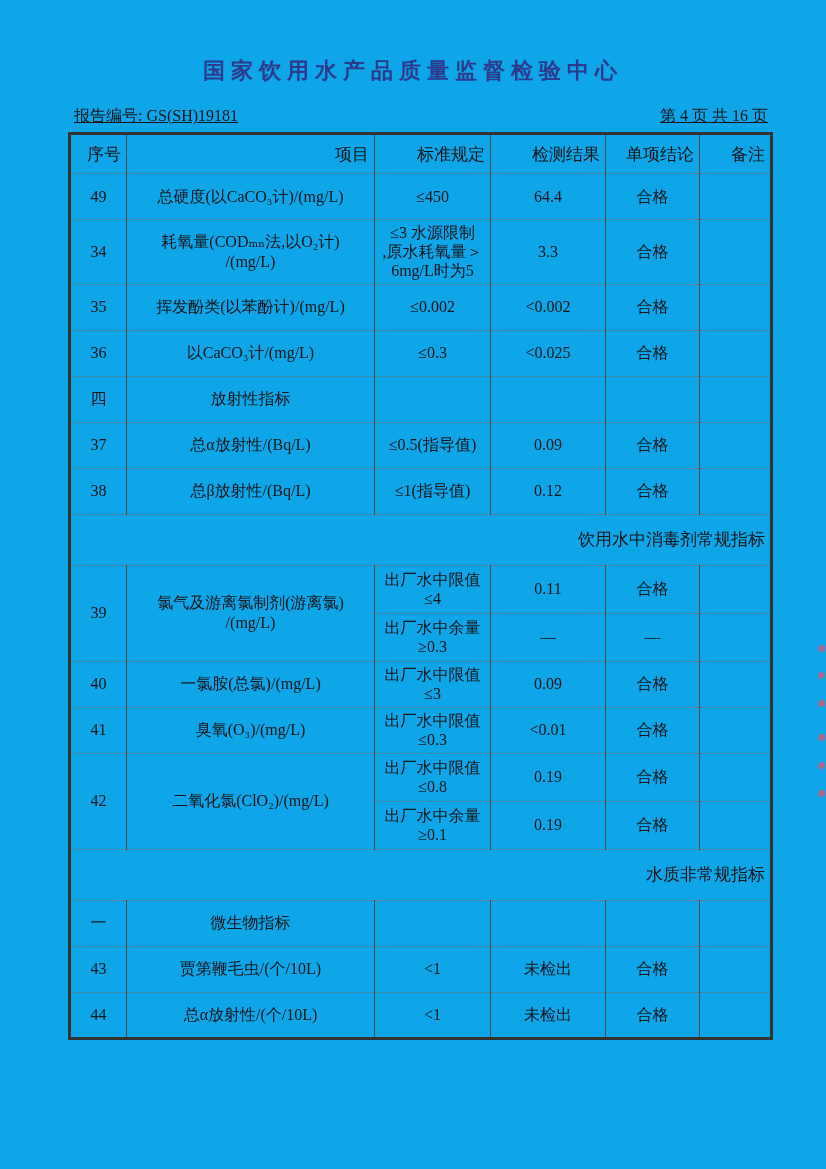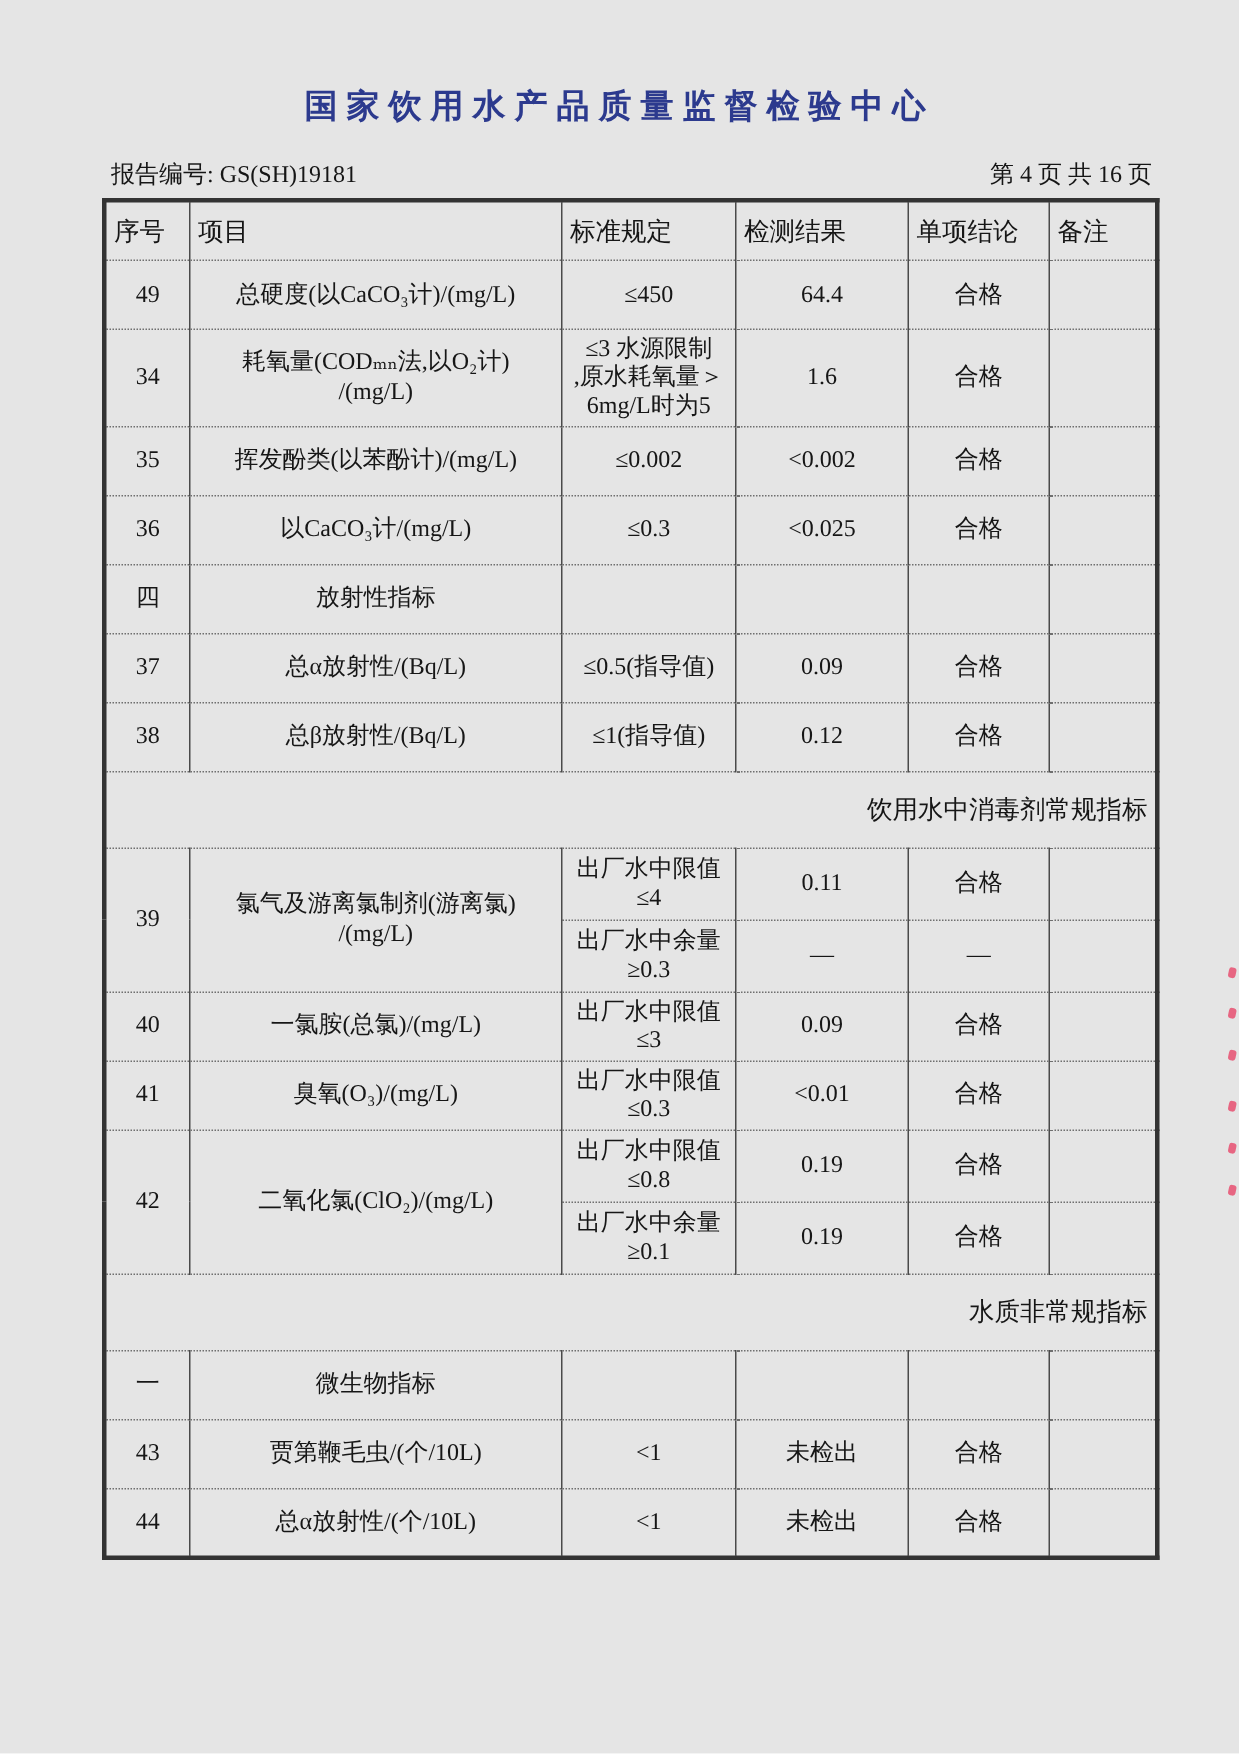--- a/index.html
+++ b/index.html
@@ -1,39 +1,40 @@
 <!DOCTYPE html>
 <html><head>
 <meta charset="utf-8">
 <style>
   html,body{margin:0;padding:0;background:#ffffff;}
   .page{
     position:relative;
     width:826px;height:1169px;
-    background:#e5e5e5;
+    background:#0ea5e9;
     overflow:hidden;
     font-family:"Liberation Serif","DejaVu Serif",serif;
     color:#161616;
   }
   .titles{text-align:center;padding-top:56px;}
   .center-name{
     font-size:22px;font-weight:600;
     letter-spacing:6px;
     color:#2c3a8e;
   }
   .report-title{
     margin-top:15px;
     font-size:31px;font-weight:700;
     letter-spacing:12px;
     color:#2c3a8e;
   }
   .meta{
     display:flex;justify-content:space-between;align-items:flex-end;
     margin:20px 58px 5px 74px;
     font-size:16px;
+    text-decoration:underline;
   }
   table.report{
     margin-left:68px;
     width:702px;
     table-layout:fixed;
     border-collapse:collapse;
     border:3px solid #333333;
   }
   table.report th, table.report td{
     border-left:1.5px solid #4a4a4a;
@@ -42,21 +43,21 @@
     border-bottom:1px dotted #6f6f6f;
     vertical-align:middle;
     padding:3px 5px;
     overflow:hidden;
   }
   thead tr{height:40px;}
   thead th{
     font-size:17px;font-weight:500;
     border-top:3px solid #333333;
     border-bottom:2px solid #3a3a3a;
-    text-align:left;
+    text-align:right;
   }
   tbody td{font-size:16px;text-align:center;line-height:1.25;}
   .r-item{height:46px;}
   .r-sub{height:48px;}
   .r-full{height:51px;}
   td.item{
     text-align:center;
     padding-left:14px;
     white-space:pre-line;
   }
@@ -117,21 +118,21 @@
           <td class="conclusion">合格</td>
           <td class="remark"></td>
         </tr>
         <tr class="r-item">
           <td class="no">34</td>
           <td class="item">耗氧量(CODₘₙ法,以O₂计)
 /(mg/L)</td>
           <td class="standard">≤3 水源限制
 ,原水耗氧量＞
 6mg/L时为5</td>
-          <td class="result">1.6</td>
+          <td class="result">3.3</td>
           <td class="conclusion">合格</td>
           <td class="remark"></td>
         </tr>
         <tr class="r-item">
           <td class="no">35</td>
           <td class="item">挥发酚类(以苯酚计)/(mg/L)</td>
           <td class="standard">≤0.002</td>
           <td class="result">&lt;0.002</td>
           <td class="conclusion">合格</td>
           <td class="remark"></td>

